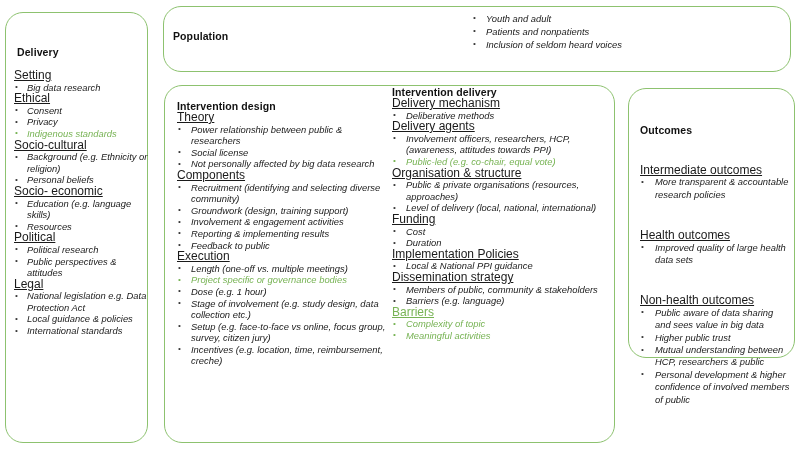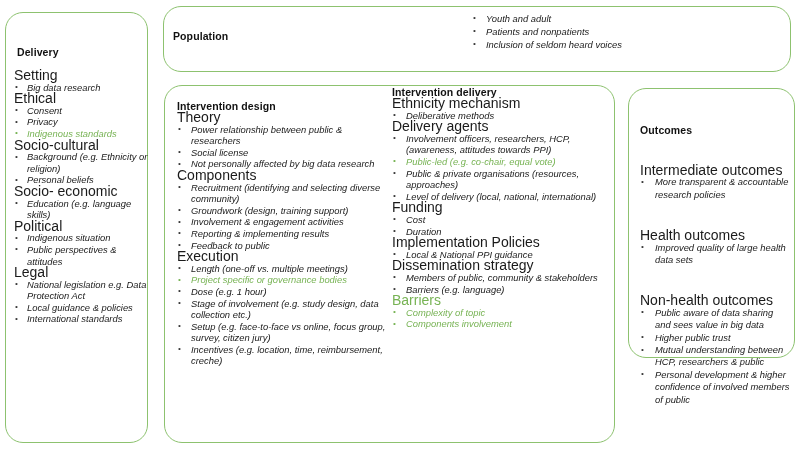--- a/index.html
+++ b/index.html
@@ -37,21 +37,22 @@
   }
 
   .panel-title {
     font-weight: bold;
     font-size: 10.5px;
     color: #111111;
     letter-spacing: 0.1px;
   }
 
   .grp-head {
-    font-size: 14px;
+    text-decoration: underline;
+    font-size: 12px;
     line-height: 11.6px;
     color: #1a1a1a;
     margin-top: 0px;
     white-space: nowrap;
   }
 
   ul.blist {
     list-style: none;
     margin: 0;
     padding: 0;
@@ -144,24 +145,25 @@
           <li class="green">Indigenous standards</li>
         </ul>
         <div class="grp-head">Socio-cultural</div>
         <ul class="blist">
           <li>Background (e.g. Ethnicity or religion)</li>
           <li>Personal beliefs</li>
         </ul>
         <div class="grp-head">Socio- economic</div>
         <ul class="blist">
           <li>Education (e.g. language skills)</li>
+          <li>Resources</li>
         </ul>
         <div class="grp-head">Political</div>
         <ul class="blist">
-          <li>Indigenous situation</li>
+          <li>Political research</li>
           <li>Public perspectives &amp; attitudes</li>
         </ul>
         <div class="grp-head">Legal</div>
         <ul class="blist">
           <li>National legislation e.g. Data Protection Act</li>
           <li>Local guidance &amp; policies</li>
           <li>International standards</li>
         </ul>
       </div>
   </div>
@@ -204,29 +206,30 @@
             <li>Dose (e.g. 1 hour)</li>
             <li>Stage of involvement (e.g. study design, data collection etc.)</li>
             <li>Setup (e.g. face-to-face vs online, focus group, survey, citizen jury)</li>
             <li>Incentives (e.g. location, time, reimbursement, creche)</li>
           </ul>
         </div>
     </div>
     <div id="col-delivery">
       <div class="panel-title">Intervention delivery</div>
       <div>
-          <div class="grp-head">Ethnicity mechanism</div>
+          <div class="grp-head">Delivery mechanism</div>
           <ul class="blist">
             <li>Deliberative methods</li>
           </ul>
           <div class="grp-head">Delivery agents</div>
           <ul class="blist">
             <li>Involvement officers, researchers, HCP,(awareness, attitudes towards PPI)</li>
             <li class="green">Public-led (e.g. co-chair, equal vote)</li>
           </ul>
+          <div class="grp-head">Organisation &amp; structure</div>
           <ul class="blist">
             <li>Public &amp; private organisations (resources, approaches)</li>
             <li>Level of delivery (local, national, international)</li>
           </ul>
           <div class="grp-head">Funding</div>
           <ul class="blist">
             <li>Cost</li>
             <li>Duration</li>
           </ul>
           <div class="grp-head">Implementation Policies</div>
@@ -234,21 +237,21 @@
             <li>Local &amp; National PPI guidance</li>
           </ul>
           <div class="grp-head">Dissemination strategy</div>
           <ul class="blist">
             <li>Members of public, community &amp; stakeholders</li>
             <li>Barriers (e.g. language)</li>
           </ul>
           <div class="grp-head green">Barriers</div>
           <ul class="blist">
             <li class="green">Complexity of topic</li>
-            <li class="green">Components involvement</li>
+            <li class="green">Meaningful activities</li>
           </ul>
         </div>
     </div>
   </div>
 </div>
 
 <div class="panel" id="panel-outcomes">
   <div class="panel-inner">
     <div id="out-body">
       <div class="panel-title" id="out-title">Outcomes</div>

